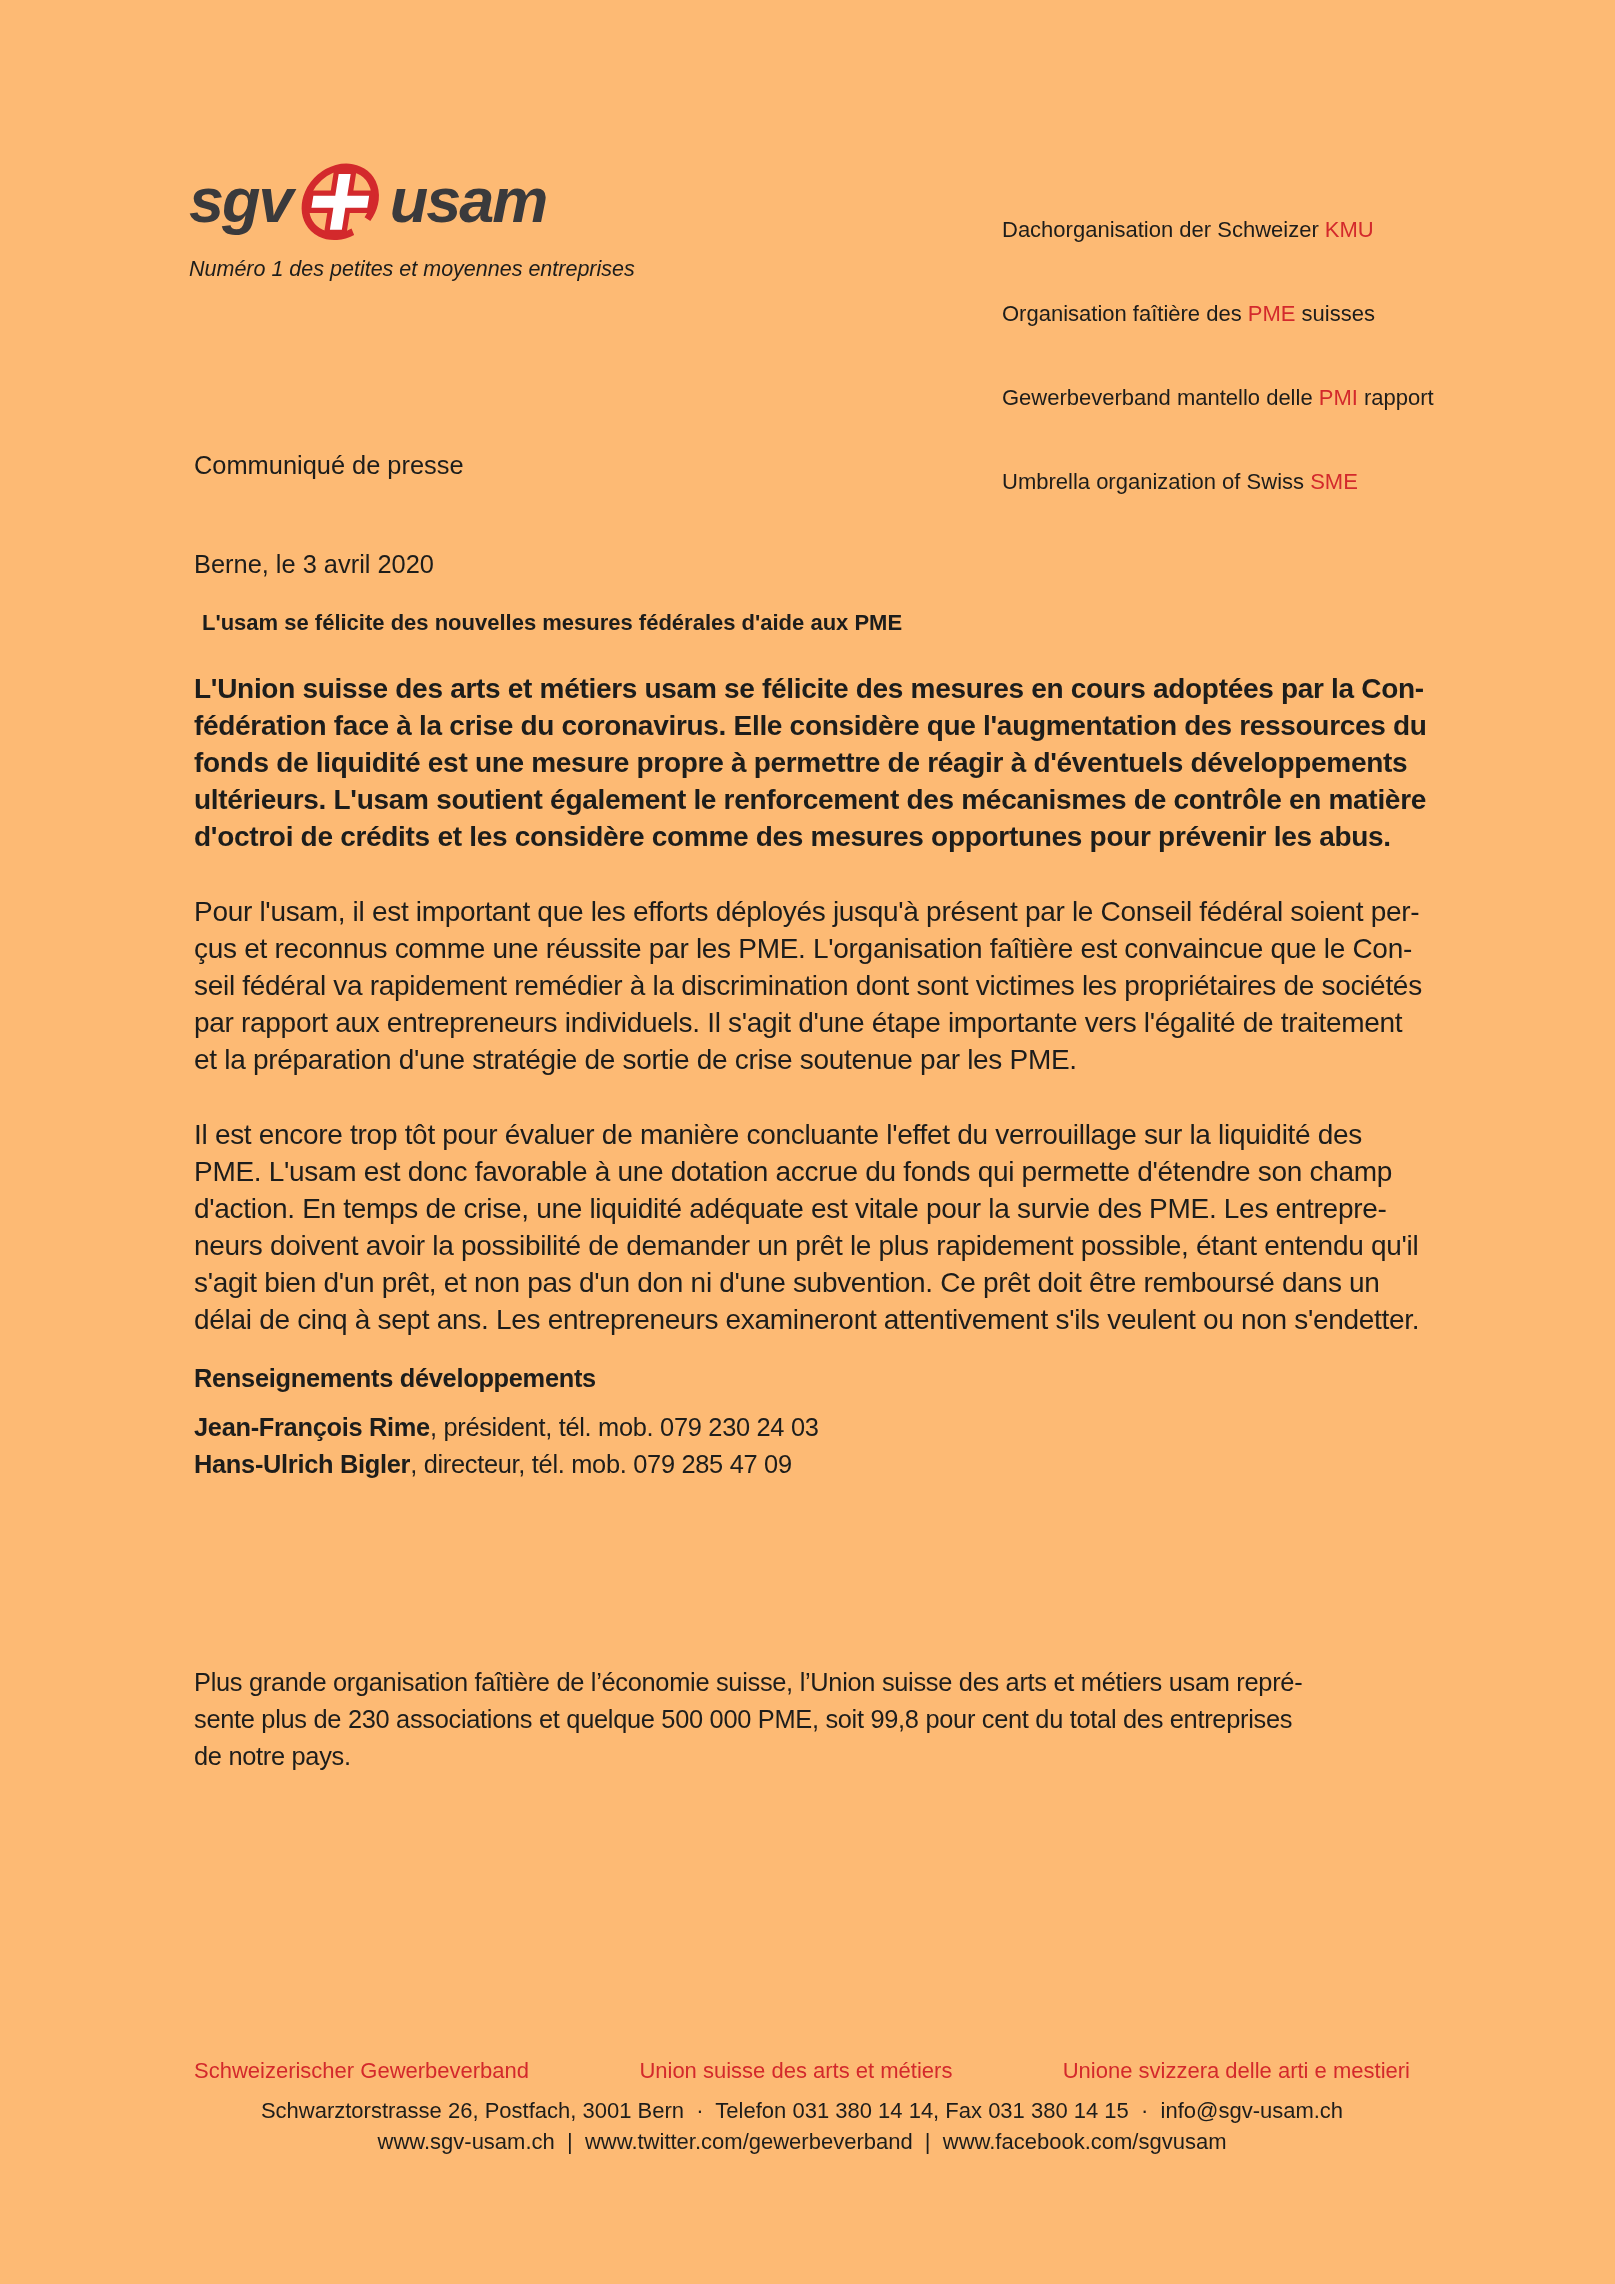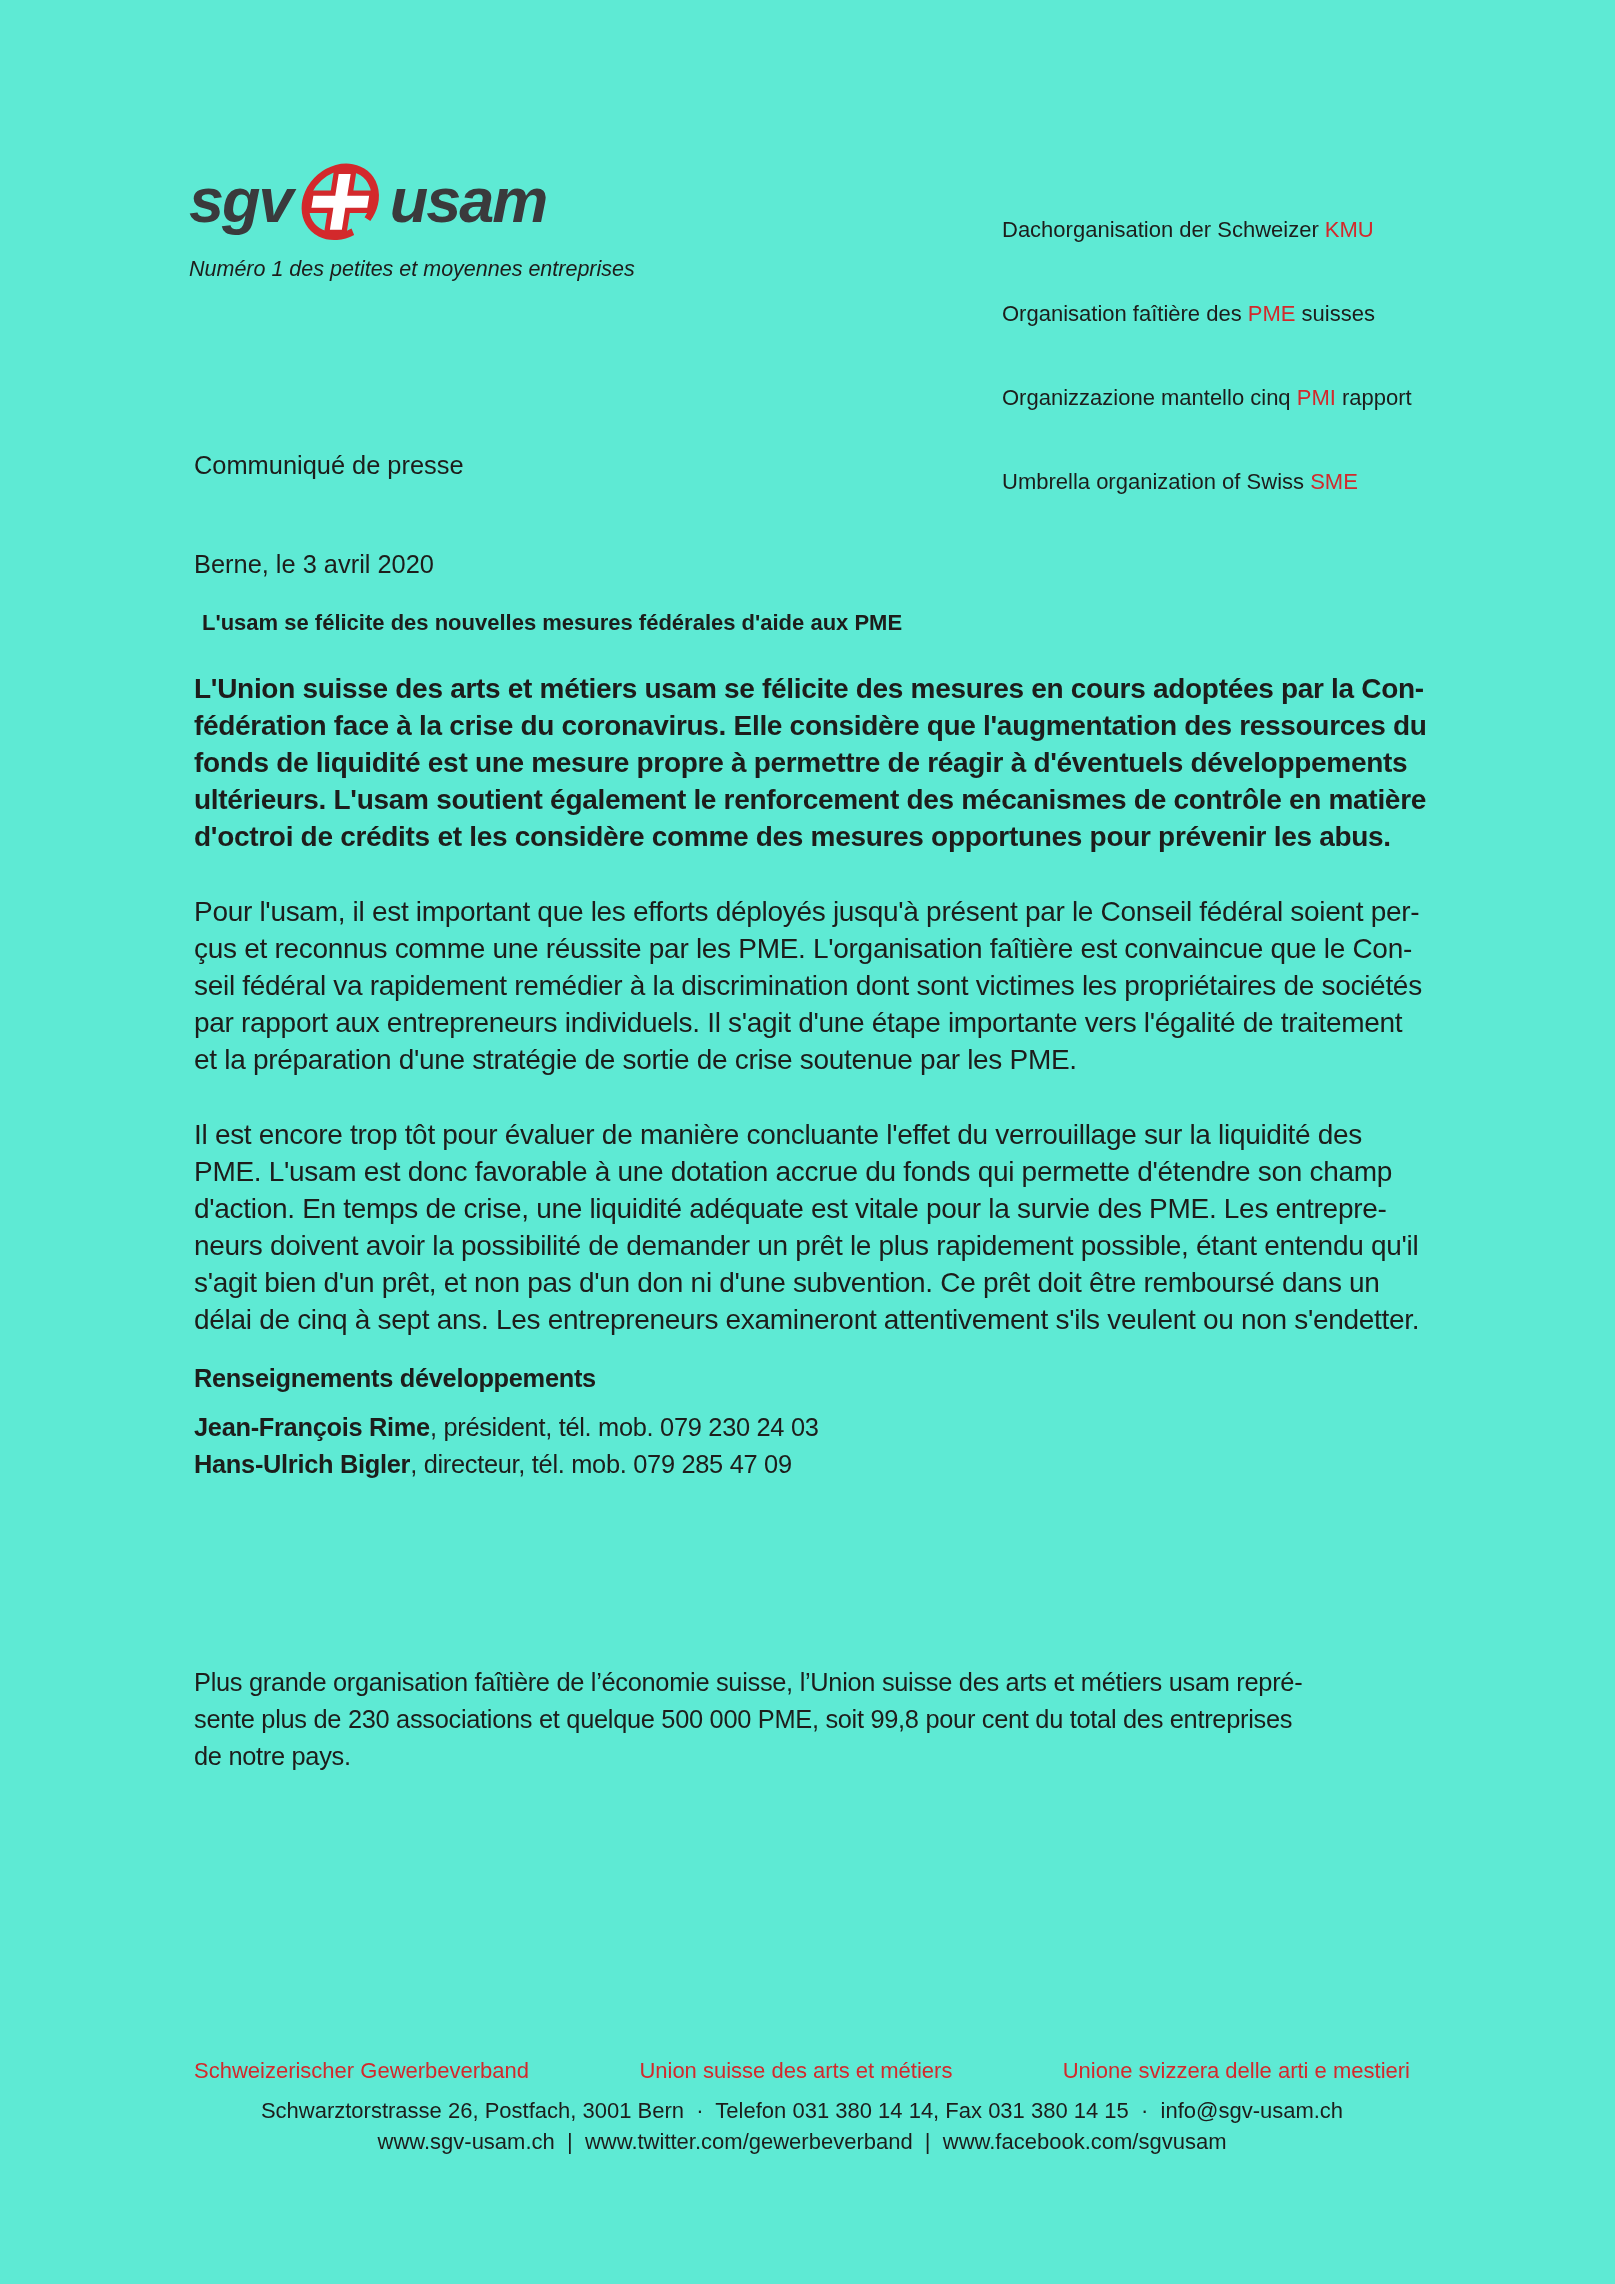--- a/index.html
+++ b/index.html
@@ -6,21 +6,21 @@
     --accent-red: #d3292c;
     --body-text: #1d1d1b;
     --logo-gray: #3a3a3c;
   }
   * { box-sizing: border-box; }
   html, body { margin: 0; padding: 0; background: #ffffff; }
   .page {
     position: relative;
     width: 1616px;
     height: 2284px;
-    background: #5eead4;
+    background: #fdba74;
     font-family: "Liberation Sans", sans-serif;
     color: var(--body-text);
     overflow: hidden;
   }
 
   
   .logo-block { position: absolute; left: 189px; top: 154px; }
   .logo-row { display: flex; align-items: center; }
   .logo-text {
     font-style: italic;
@@ -159,21 +159,21 @@
         <path d="M57,26 h26 v33 h33 v26 h-33 v33 h-26 v-33 h-33 v-26 h33 Z" fill="#ffffff" stroke="#d3292c" stroke-width="8"></path>
       </svg>
       <span class="logo-text">usam</span>
     </div>
     <div class="logo-tagline">Numéro 1 des petites et moyennes entreprises</div>
   </div>
 
   <div class="org-lines">
     <div class="org-line"><span>Dachorganisation der Schweizer </span><span class="accent">KMU</span><span></span></div>
     <div class="org-line"><span>Organisation faîtière des </span><span class="accent">PME</span><span> suisses</span></div>
-    <div class="org-line"><span>Organizzazione mantello cinq </span><span class="accent">PMI</span><span> rapport</span></div>
+    <div class="org-line"><span>Gewerbeverband mantello delle </span><span class="accent">PMI</span><span> rapport</span></div>
     <div class="org-line"><span>Umbrella organization of Swiss </span><span class="accent">SME</span><span></span></div>
   </div>
 
   <section class="kicker-block">
     <div class="kicker">Communiqué de presse</div>
     <div class="dateline">Berne, le 3 avril 2020</div>
   </section>
 
   <h1 class="title">L'usam se félicite des nouvelles mesures fédérales d'aide aux PME</h1>
 

